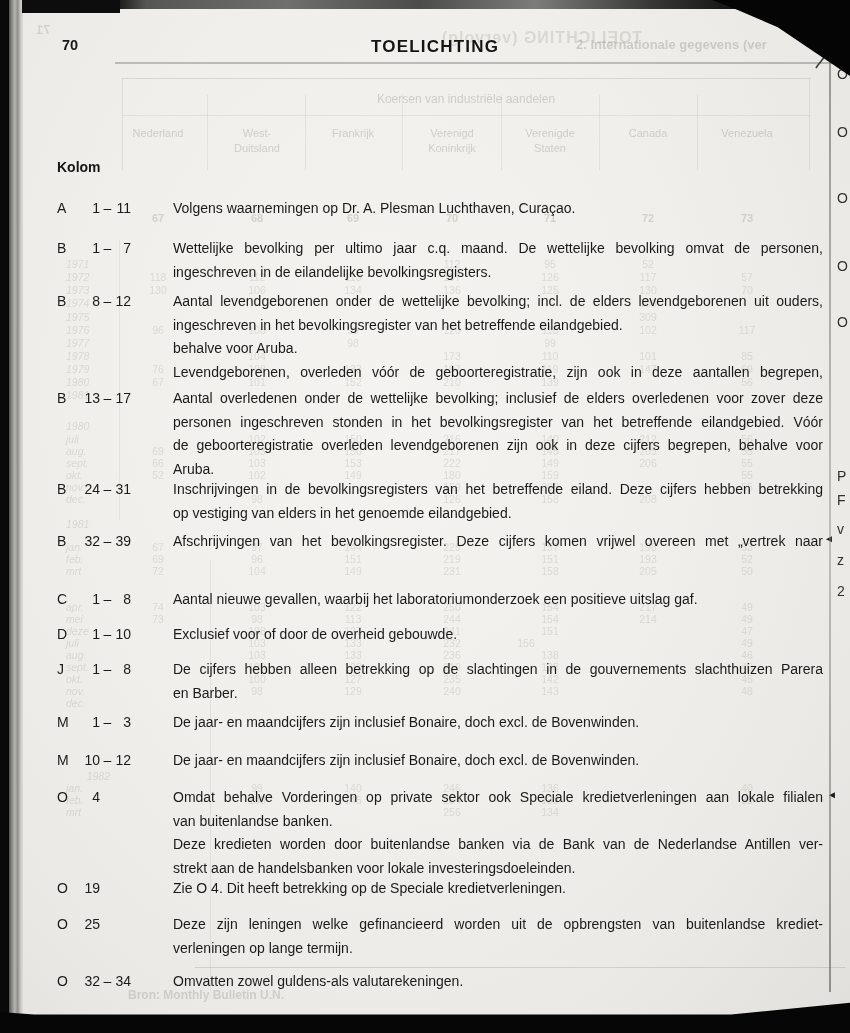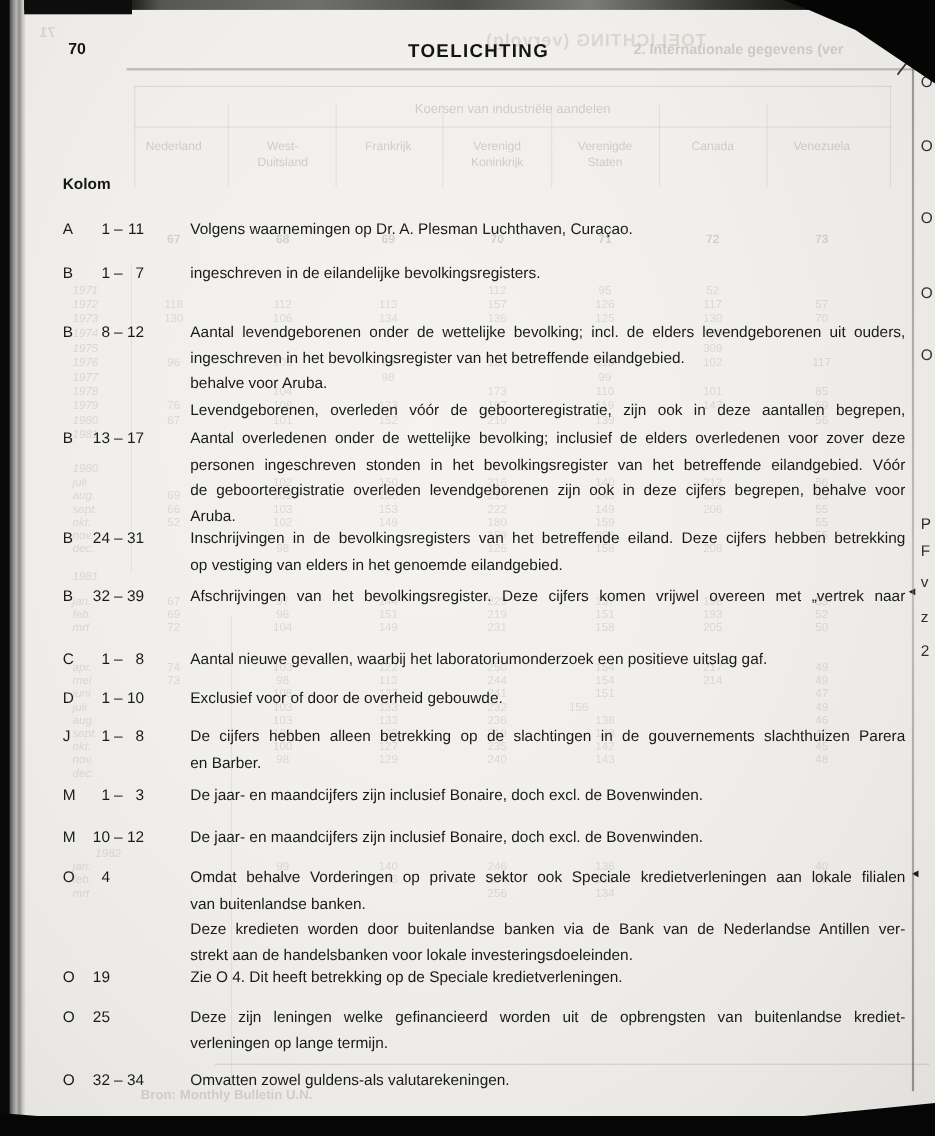--- a/index.html
+++ b/index.html
@@ -291,21 +291,21 @@
         <span class="lbl">mei</span>
         <span class="cell" style="left: 138px;">73</span>
         <span class="cell" style="left: 237px;">98</span>
         <span class="cell" style="left: 333px;">113</span>
         <span class="cell" style="left: 432px;">244</span>
         <span class="cell" style="left: 530px;">154</span>
         <span class="cell" style="left: 628px;">214</span>
         <span class="cell" style="left: 727px;">49</span>
       </div>
       <div class="g-row" style="top: 625px;">
-        <span class="lbl">juni</span>
+        <span class="lbl">deze</span>
         <span class="cell" style="left: 237px;">108</span>
         <span class="cell" style="left: 333px;">127</span>
         <span class="cell" style="left: 432px;">241</span>
         <span class="cell" style="left: 530px;">151</span>
         <span class="cell" style="left: 727px;">47</span>
       </div>
       <div class="g-row" style="top: 637px;">
         <span class="lbl">juli</span>
         <span class="cell" style="left: 237px;">103</span>
         <span class="cell" style="left: 333px;">133</span>
@@ -391,20 +391,21 @@
         <div class="tline endp">Volgens waarnemingen op Dr. A. Plesman Luchthaven, Curaçao.</div>
       </div>
   </div>
 
   <div class="entry" style="top: 237px;">
     <span class="col-letter">B</span>
     <span class="num1">1</span>
     <span class="dash">–</span>
     <span class="num2">7</span>
     <div class="lines">
+        <div class="tline just">Wettelijke bevolking per ultimo jaar c.q. maand. De wettelijke bevolking omvat de personen,</div>
         <div class="tline endp">ingeschreven in de eilandelijke bevolkingsregisters.</div>
       </div>
   </div>
 
   <div class="entry" style="top: 290px;">
     <span class="col-letter">B</span>
     <span class="num1">8</span>
     <span class="dash">–</span>
     <span class="num2">12</span>
     <div class="lines">

